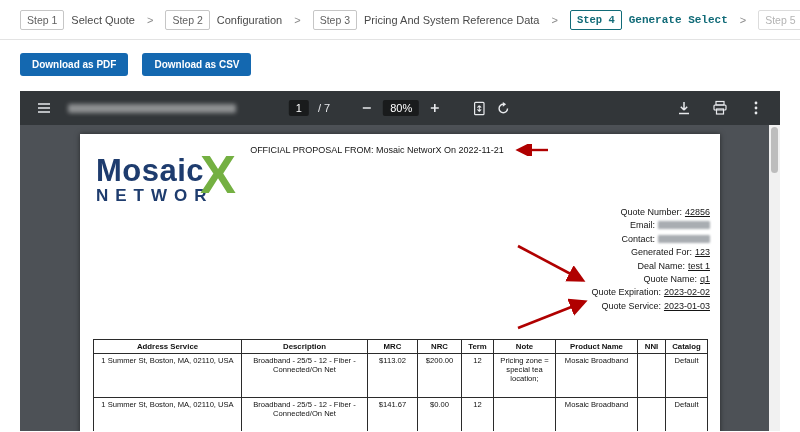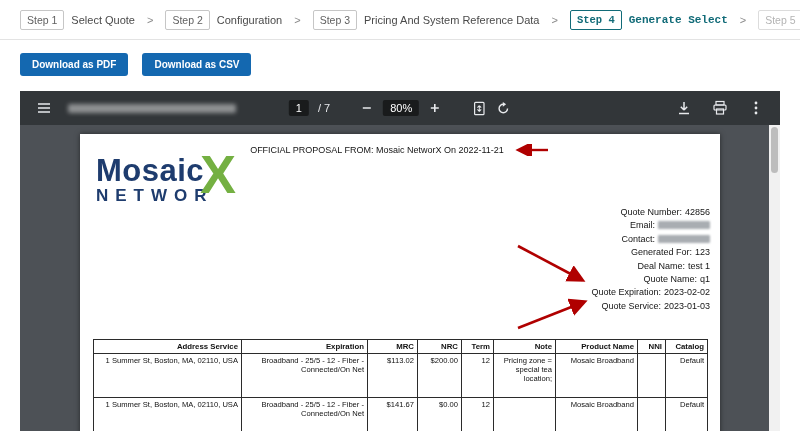--- a/index.html
+++ b/index.html
@@ -52,33 +52,33 @@
   .logo { position:absolute; left:16px; top:22px; width:180px; }
   .logo-word { font-size:31px; font-weight:bold; color:#1e3c6e;
                letter-spacing:.5px; line-height:30px; }
   .logo-x { position:absolute; left:104px; top:-9px; font-size:54px;
             font-weight:bold; color:#74b042; line-height:54px; }
   .logo-sub { font-size:17px; letter-spacing:7px; color:#1e3c6e;
               font-weight:bold; }
 
   .meta { position:absolute; top:72px; right:10px; text-align:right;
           font-size:9px; line-height:13.4px; color:#151515; }
-  .meta-line span + span { margin-left:3px; }
+  .meta-line span + span { margin-left:3px;text-decoration:underline; }
   .redacted-value { display:inline-block; width:52px; height:8px; margin-left:3px;
                     background:#a9adb2; border-radius:1px; filter:blur(1.2px);
                     vertical-align:-1px; }
 
   .arrow-expiration { position:absolute; left:432px; top:106px; }
   .arrow-modified   { position:absolute; left:432px; top:158px; }
 
   .quote-table { position:absolute; top:205px; left:13px; width:614px;
                  border-collapse:collapse; font-size:7.6px; color:#111;
                  table-layout:fixed; }
   .quote-table th, .quote-table td { border:1px solid #2b2b2b; padding:2px 3px;
-                 text-align:right; vertical-align:top; overflow:hidden; }
+                 text-align:center; vertical-align:top; overflow:hidden; }
   .quote-table th { font-weight:bold; font-size:7.8px; }
   tr.dr1 { height:44px; } tr.dr2 { height:34px; }
 
   .scrollbar { position:absolute; top:34px; right:0; bottom:0; width:11px;
                background:#f1f1f1; z-index:3; }
   .scroll-thumb { margin:2px auto 0; width:7px; height:46px; background:#bdbdbd;
                   border-radius:4px; cursor:pointer; }
 </style>
 </head>
 <body>
@@ -238,21 +238,21 @@
           <col style="width:44px">
             <col style="width:32px">
             <col style="width:62px">
           <col style="width:82px">
             <col style="width:28px">
             <col style="width:42px">
         </colgroup>
         <thead>
           <tr>
             <th>Address Service</th>
-            <th>Expiration</th>
+            <th>Description</th>
             <th>MRC</th>
             <th>NRC</th>
             <th>Term</th>
             <th>Note</th>
             <th>Product Name</th>
             <th>NNI</th>
             <th>Catalog</th>
           </tr>
         </thead>
         <tbody>

